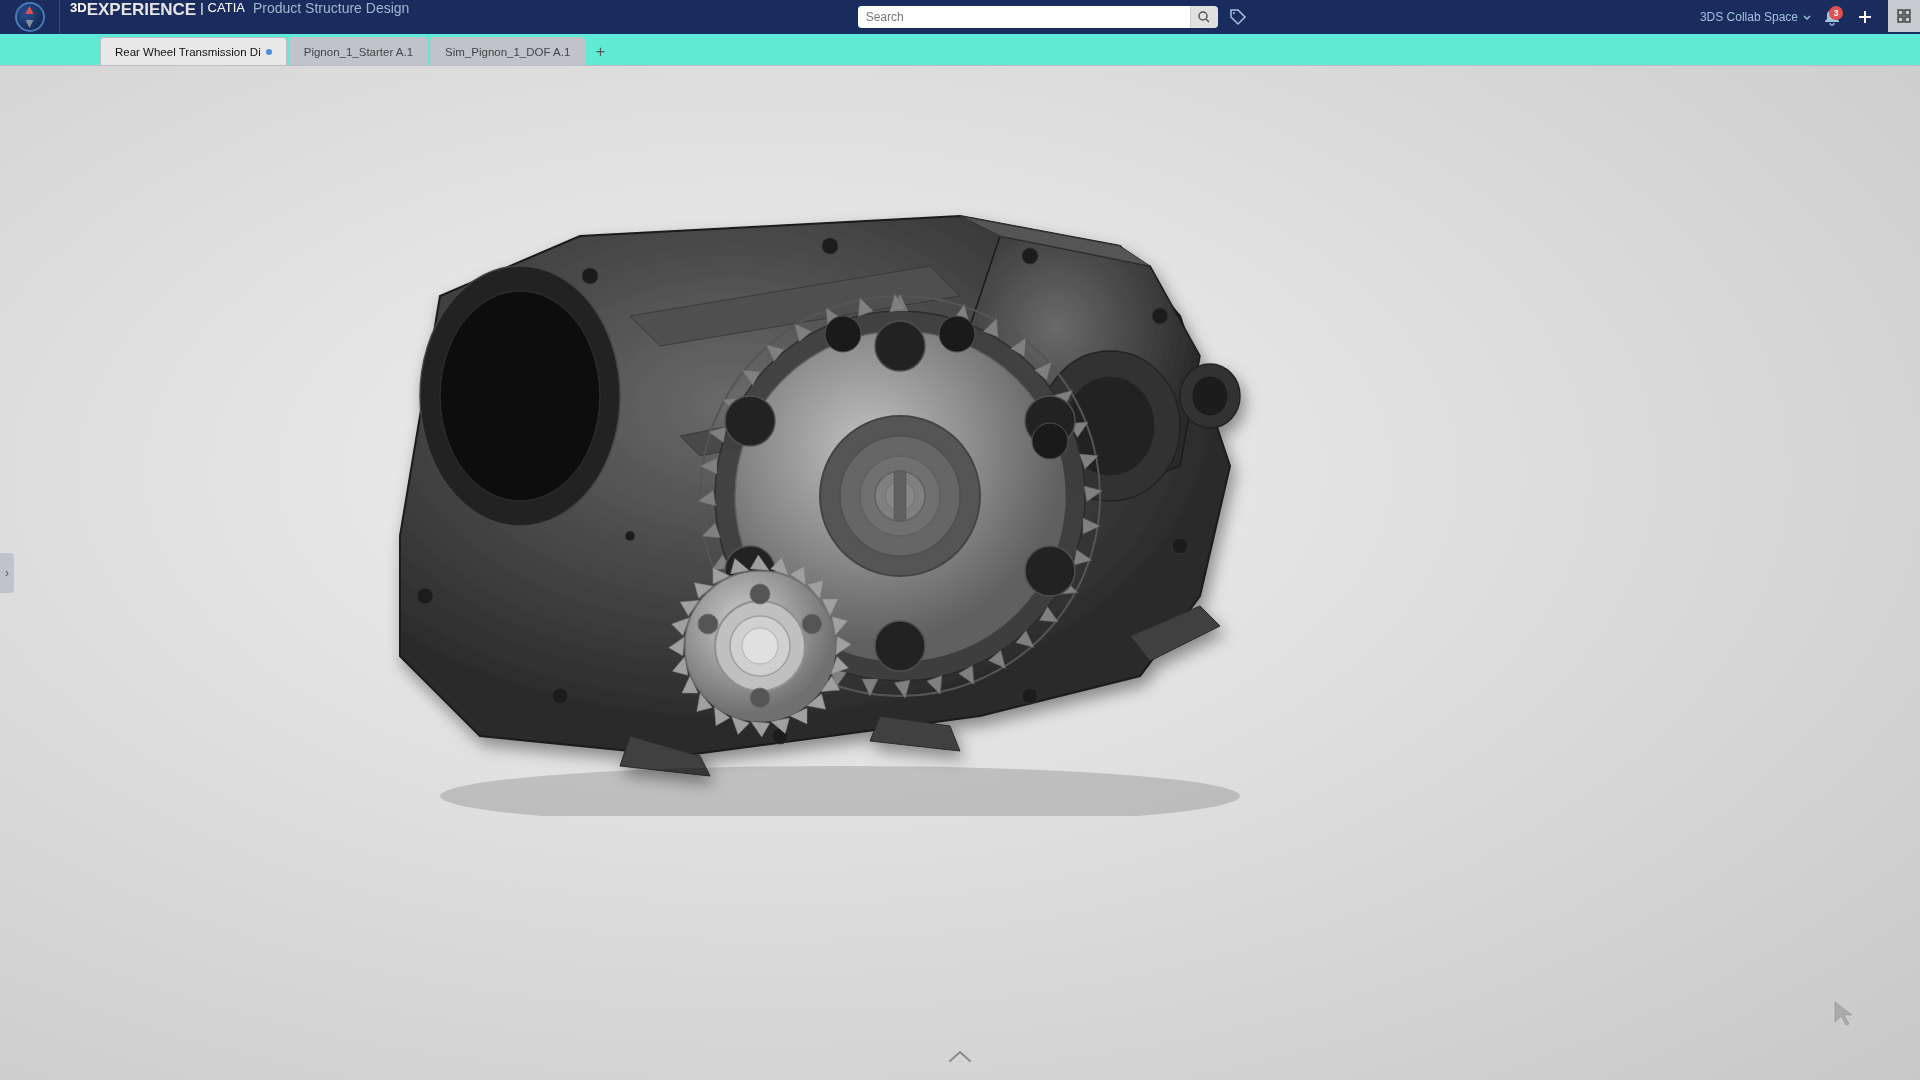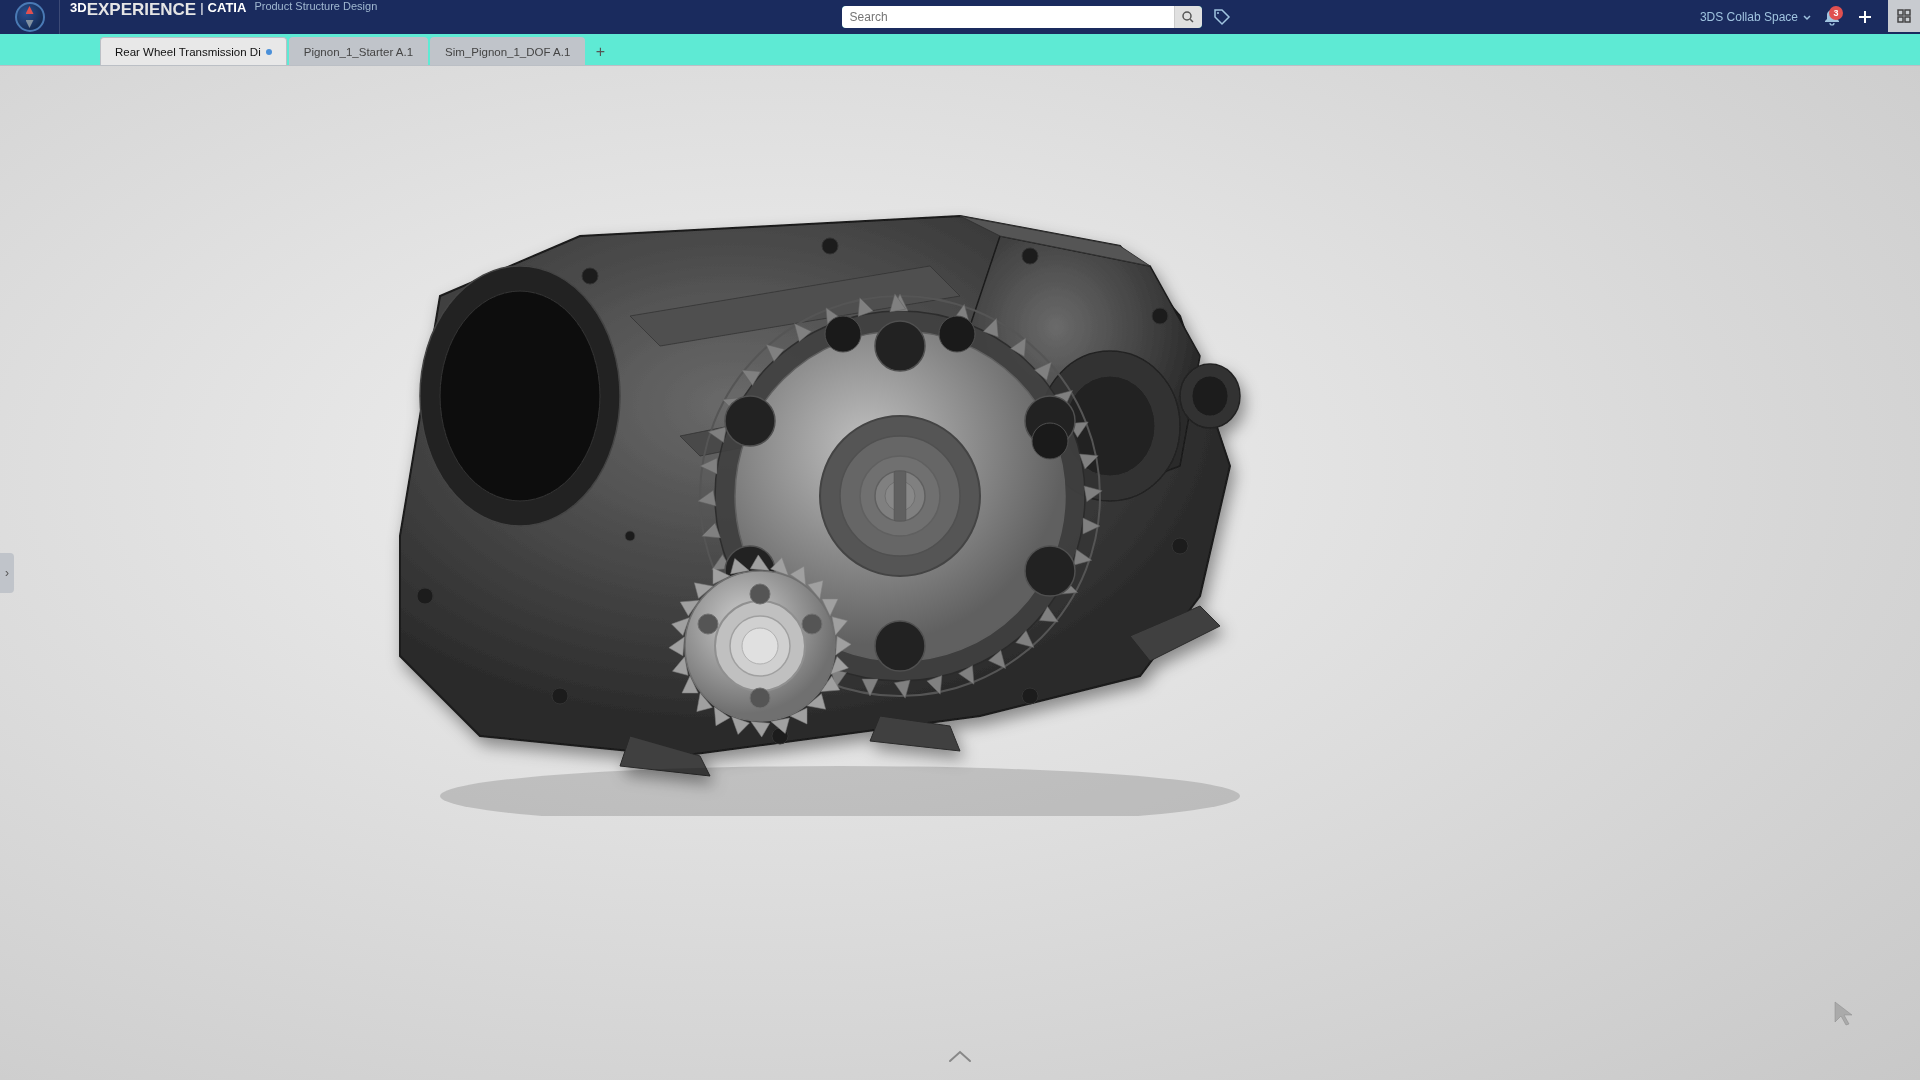--- a/index.html
+++ b/index.html
@@ -36,26 +36,26 @@
     }
 
     #brand-separator {
       color: #ffffff;
       font-size: 13px;
       margin: 0 4px;
     }
 
     #brand-catia {
       font-size: 13px;
-      font-weight: bold;
+      font-weight: normal;
       color: #ffffff;
     }
 
     #brand-product {
-      font-size: 11px;
+      font-size: 14px;
       color: #a0b8d0;
       margin-left: 8px;
     }
 
     #search-area {
       flex: 1;
       display: flex;
       align-items: center;
       justify-content: center;
     }

